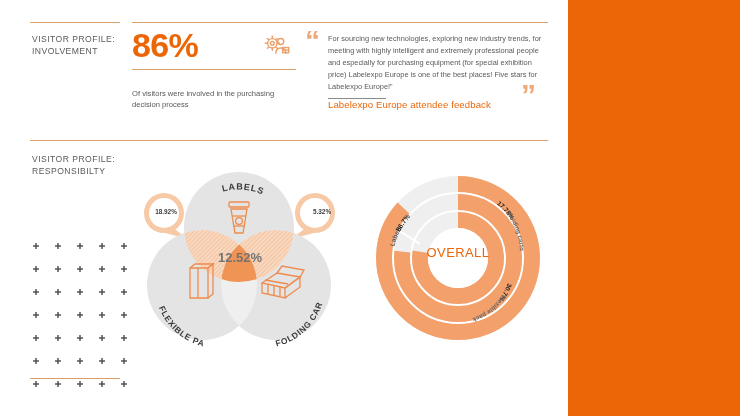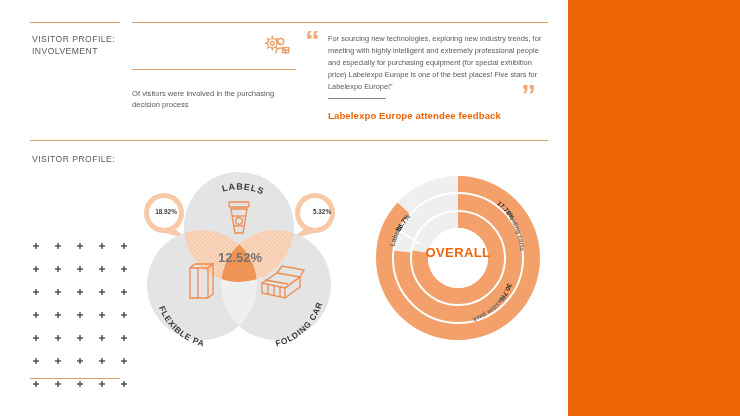--- a/index.html
+++ b/index.html
@@ -27,35 +27,35 @@
      font-size:7.6px;line-height:11.4px;margin-top:15px;}
   .gear-ic{position:absolute;left:262px;top:33px;width:30px;height:30px;}
 
   
   .q-mark{position:absolute;color:#f0a878;font-weight:bold;}
   .q-open{left:305px;top:26px;font-size:30px;line-height:30px;}
   .q-close{left:521px;top:80px;font-size:30px;line-height:30px;}
   .quote-txt{position:absolute;left:328px;top:33px;width:222px;color:#58595b;
      font-size:7.4px;line-height:12px;}
   .quote-rule{left:328px;top:98px;width:58px;background:#8a8a8a;}
-  .quote-src{position:absolute;left:328px;top:110px;color:#ec6608;
-     font-size:9.6px;font-weight:bold;letter-spacing:.1px;}
+  .quote-src{position:absolute;left:328px;top:99px;color:#ec6608;
+     font-size:9.6px;font-weight:normal;letter-spacing:.1px;}
 
   
   .venn{position:absolute;left:132px;top:165px;width:215px;height:185px;}
   .bubble-txt{position:absolute;font-size:6.4px;font-weight:bold;color:#404040;}
   .b-left{left:146px;top:208px;width:40px;text-align:center;}
   .b-right{left:302px;top:208px;width:40px;text-align:center;}
   .venn-center{position:absolute;left:198px;top:250px;width:84px;text-align:center;
      color:#737373;font-size:13px;font-weight:bold;}
 
   
   .donut{position:absolute;left:368px;top:172px;width:180px;height:172px;}
   .donut-center{position:absolute;left:408px;top:245px;width:100px;text-align:center;
-     color:#ec6608;font-size:13px;font-weight:bold;letter-spacing:.4px;}
+     color:#ec6608;font-size:13px;font-weight:normal;letter-spacing:.4px;}
 
   
   .plusgrid{position:absolute;left:30px;top:240px;width:100px;height:148px;}
 </style>
 </head>
 <body>
 
 <div class="slide">
 
   <div class="panel">
@@ -66,20 +66,21 @@
   <div class="rule" style="left:30px;top:22px;width:90px;"></div>
   <div class="rule" style="left:132px;top:22px;width:416px;"></div>
   <div class="rule" style="left:30px;top:140px;width:518px;"></div>
   <div class="rule" style="left:30px;top:378px;width:90px;"></div>
 
   <div class="sec-head" style="left:32px;top:33px;width:95px;">
     <div>VISITOR PROFILE:</div>
     <div>INVOLVEMENT</div>
   </div>
 
+  <div class="stat-num">86%</div>
   <div class="rule stat-rule"></div>
   <div class="stat-sub">Of visitors were involved in the purchasing decision process</div>
 
   <svg class="gear-ic" viewBox="0 0 32 32" xmlns="http://www.w3.org/2000/svg">
     <g fill="none" stroke="#e9a06c" stroke-width="1.5">
       <circle cx="11" cy="11" r="5"></circle>
       <circle cx="11" cy="11" r="2"></circle>
       <g stroke-linecap="round">
         <line x1="11" y1="3.5" x2="11" y2="5.5"></line>
         <line x1="11" y1="16.5" x2="11" y2="18.5"></line>
@@ -98,20 +99,21 @@
   </svg>
 
   <div class="q-mark q-open">“</div>
   <div class="quote-txt">For sourcing new technologies, exploring new industry trends, for meeting with highly intelligent and extremely professional people and especially for purchasing equipment (for special exhibition price) Labelexpo Europe is one of the best places! Five stars for Labelexpo Europe!”</div>
   <div class="q-mark q-close">”</div>
   <div class="rule-dark quote-rule"></div>
   <div class="quote-src">Labelexpo Europe attendee feedback</div>
 
   <div class="sec-head" style="left:32px;top:153px;width:100px;">
     <div>VISITOR PROFILE:</div>
+    <div>RESPONSIBILTY</div>
   </div>
 
   <svg class="plusgrid" viewBox="0 0 100 148" xmlns="http://www.w3.org/2000/svg">
     <g stroke="#4a4a4a" stroke-width="1.4">
       <g transform="translate(6,6)">
           <line x1="-3" y1="0" x2="3" y2="0"></line>
           <line x1="0" y1="-3" x2="0" y2="3"></line>
         </g>
       <g transform="translate(28,6)">
           <line x1="-3" y1="0" x2="3" y2="0"></line>

